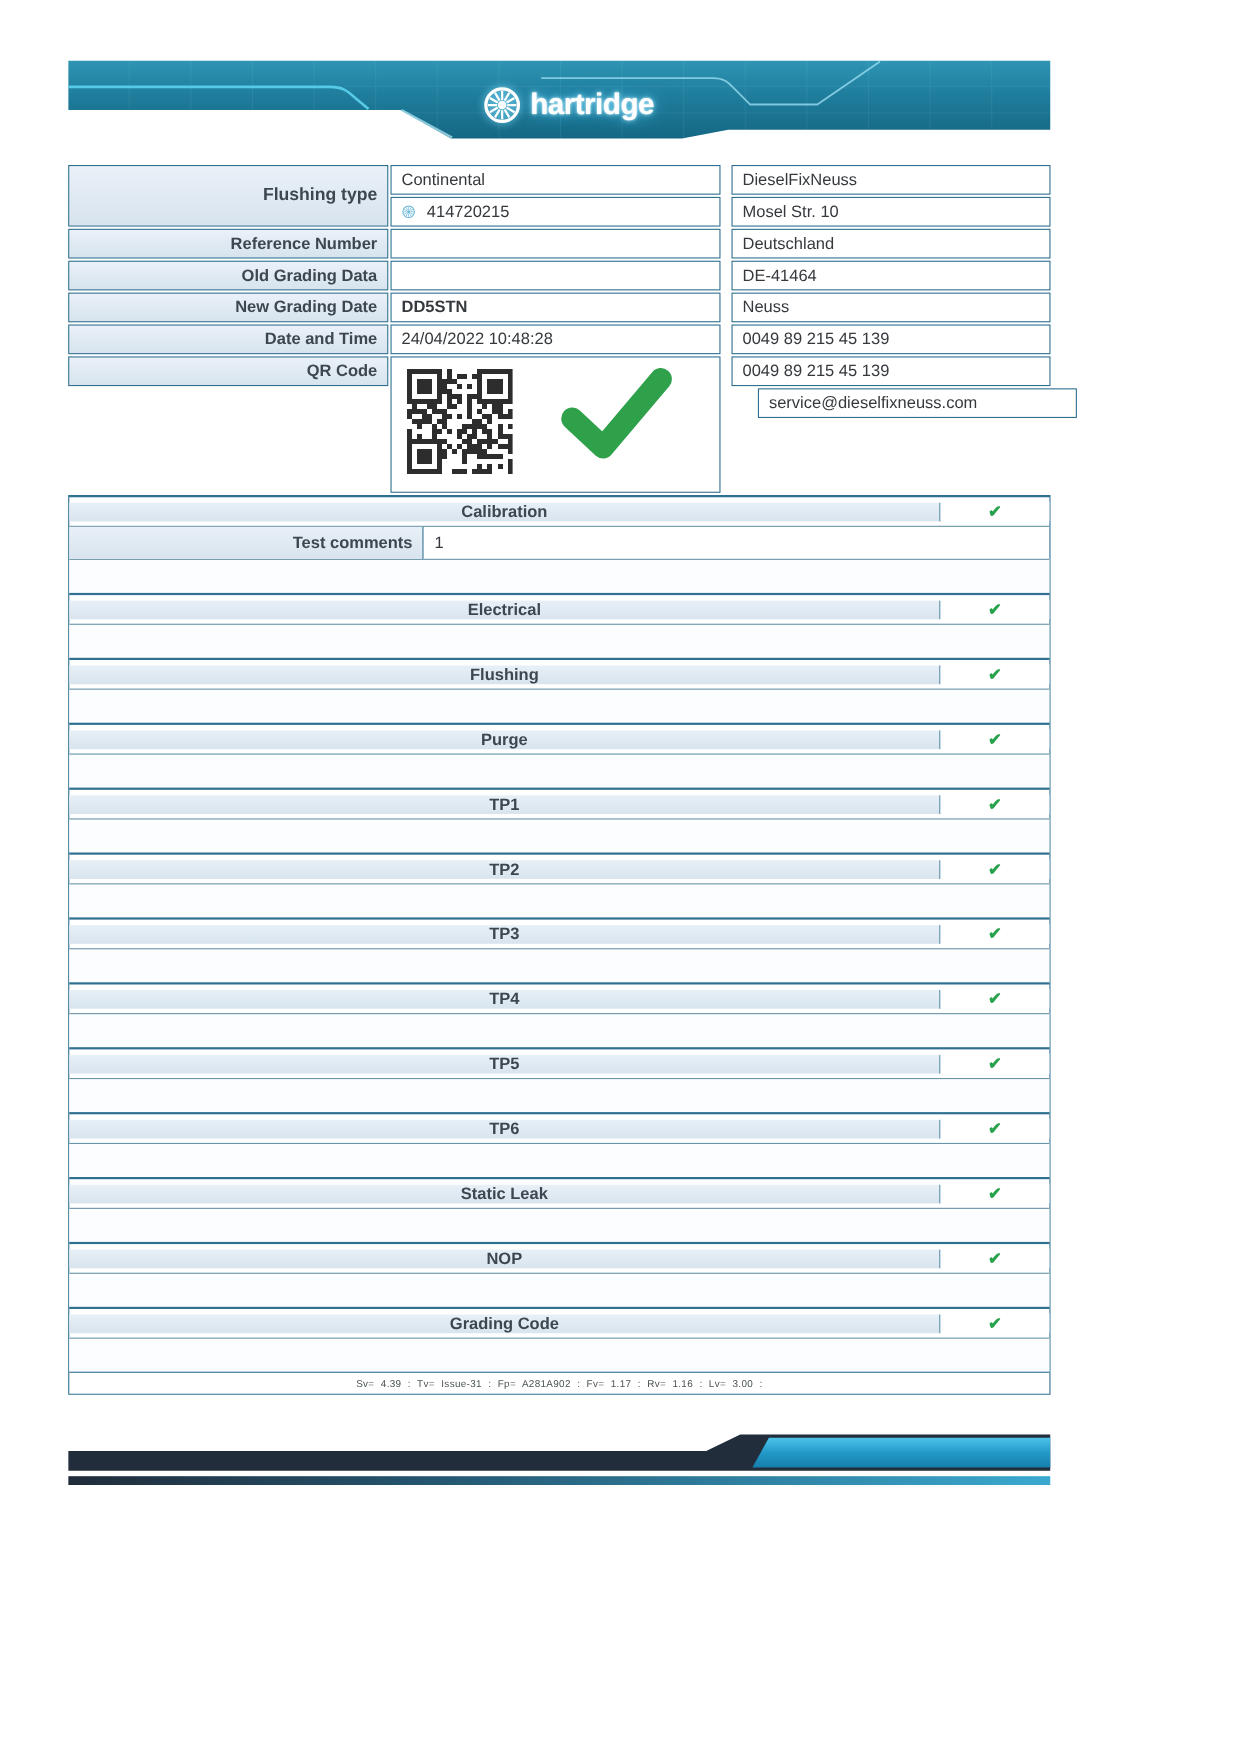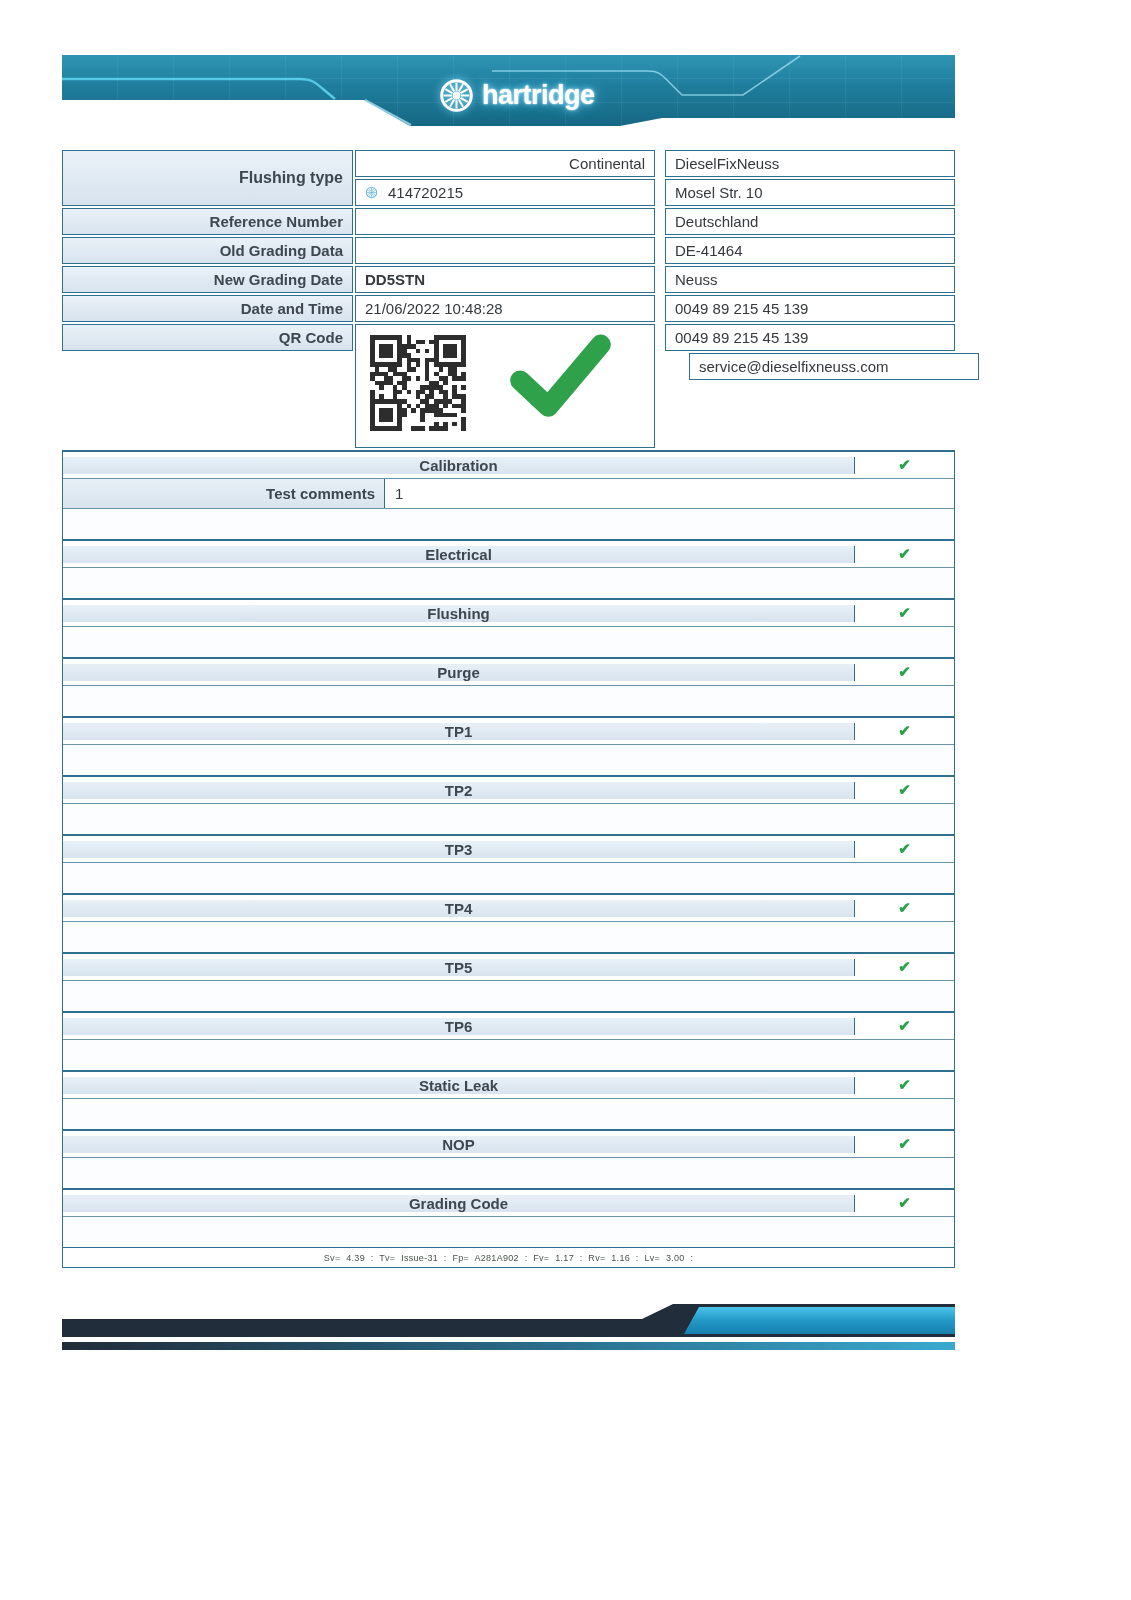--- a/index.html
+++ b/index.html
@@ -115,40 +115,40 @@
     <div class="cell lbl" style="left:0;top:118px;width:291px;height:27px;">
       <span>New Grading Date</span>
       </div>
     <div class="cell lbl" style="left:0;top:147px;width:291px;height:27px;">
       <span>Date and Time</span>
       </div>
     <div class="cell lbl" style="left:0;top:176px;width:291px;height:27px;">
       <span>QR Code</span>
       </div>
 
-    <div class="cell" style="left:293px;top:2px;width:300px;height:27px;justify-content:flex-end;">
+    <div class="cell" style="left:293px;top:2px;width:300px;height:27px;">
       <span>Continental</span>
       </div>
     <div class="cell" style="left:293px;top:31px;width:300px;height:27px;">
       <svg class="wheel-small">
           <use href="#wheel-sym"></use>
         </svg>
       <span>414720215</span>
       </div>
     <div class="cell" style="left:293px;top:60px;width:300px;height:27px;">
       <span></span>
       </div>
     <div class="cell" style="left:293px;top:89px;width:300px;height:27px;">
       <span></span>
       </div>
     <div class="cell bold" style="left:293px;top:118px;width:300px;height:27px;">
       <span>DD5STN</span>
       </div>
     <div class="cell" style="left:293px;top:147px;width:300px;height:27px;">
-      <span>21/06/2022 10:48:28</span>
+      <span>24/04/2022 10:48:28</span>
       </div>
 
     <div class="qrcell" style="left:293px;top:176px;width:300px;height:124px;">
       <svg class="qr-img" width="96" height="96" viewBox="0 0 21 21" fill="#2d2d2d" shape-rendering="crispEdges">
           <rect x="0" y="0" width="1" height="1"></rect>
           <rect x="1" y="0" width="1" height="1"></rect>
           <rect x="2" y="0" width="1" height="1"></rect>
           <rect x="3" y="0" width="1" height="1"></rect>
           <rect x="4" y="0" width="1" height="1"></rect>
           <rect x="5" y="0" width="1" height="1"></rect>

